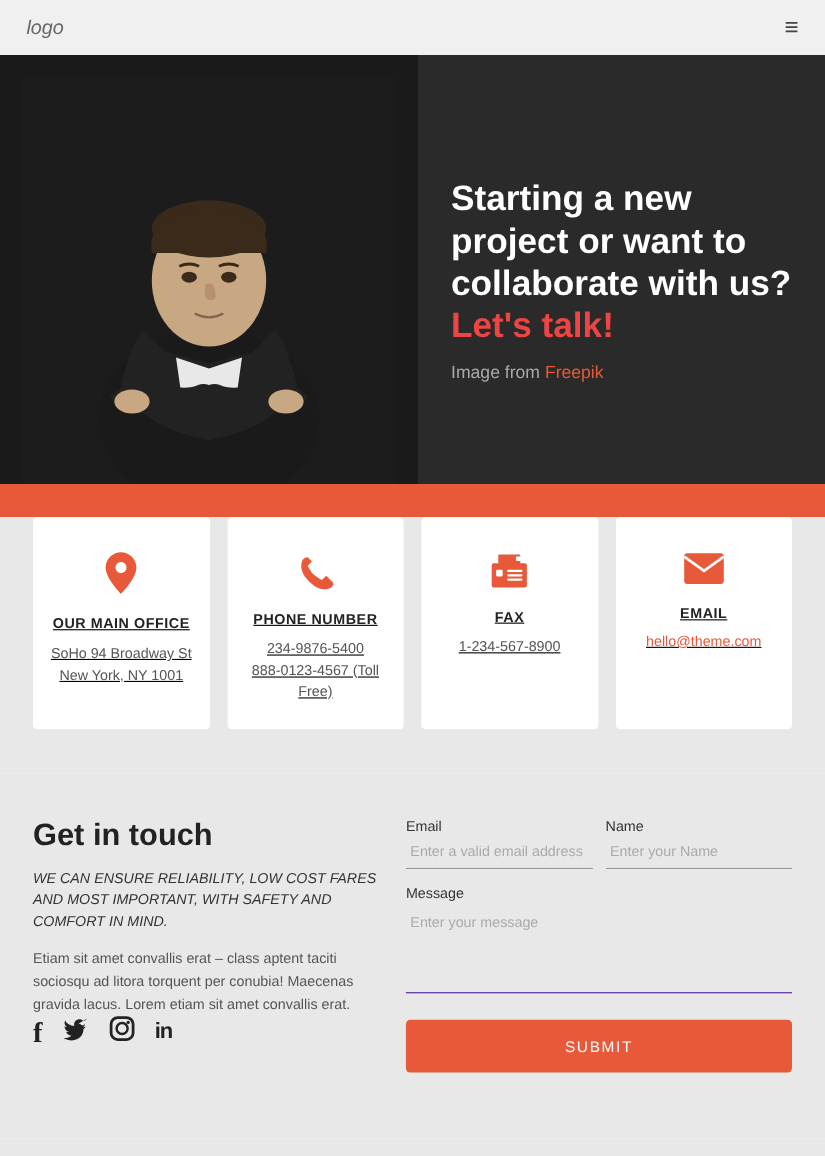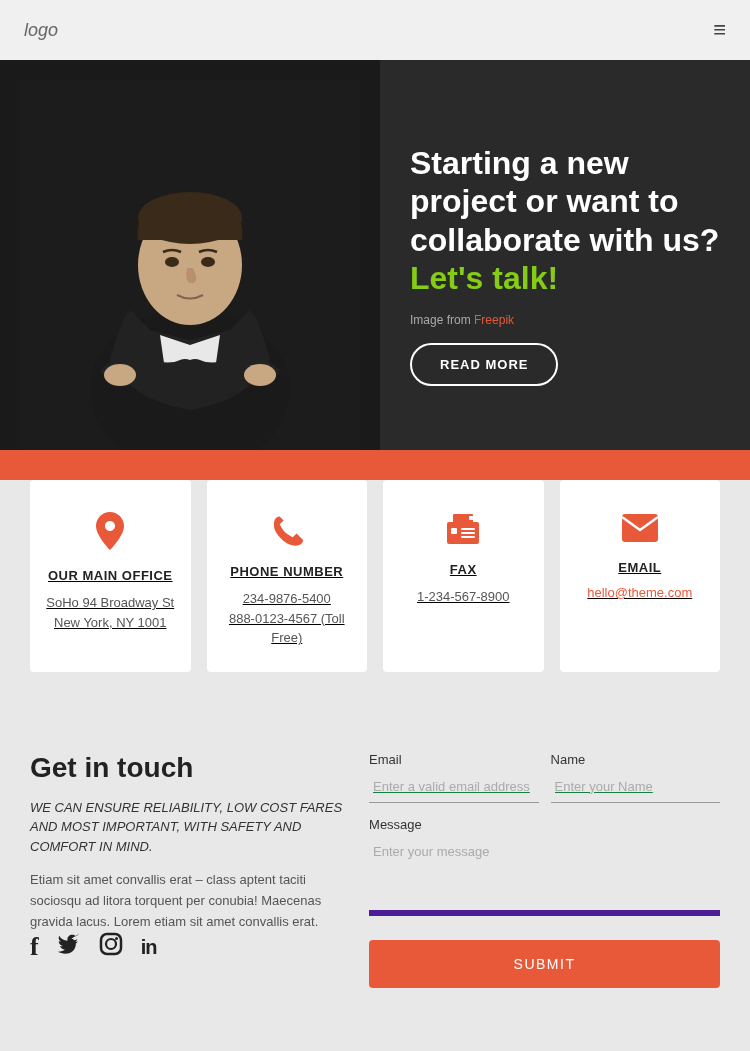--- a/index.html
+++ b/index.html
@@ -5,21 +5,21 @@
     * { margin: 0; padding: 0; box-sizing: border-box; }
     body { font-family: Arial, sans-serif; width: 750px; background: #fff; }
 
     
     .header {
       background: #f0f0f0;
       display: flex;
       align-items: center;
       justify-content: space-between;
       padding: 12px 24px;
-      height: 60px;
+      height: 50px;
     }
     .header-logo {
       font-size: 18px;
       color: #666;
       font-style: italic;
     }
     .hamburger {
       font-size: 22px;
       color: #444;
       cursor: pointer;
@@ -52,24 +52,24 @@
       justify-content: center;
       gap: 16px;
     }
     .hero-title {
       font-size: 32px;
       font-weight: 700;
       color: #fff;
       line-height: 1.2;
     }
     .hero-title-accent {
-      color: #84cc16;
+      color: #ef4444;
     }
     .hero-source {
-      font-size: 12px;
+      font-size: 16px;
       color: #aaa;
     }
     .hero-source a {
       color: #e8593a;
       text-decoration: none;
     }
     .hero-btn {
       display: inline-block;
       border: 2px solid #fff;
       color: #fff;
@@ -195,30 +195,29 @@
     .form-label {
       font-size: 13px;
       color: #333;
       font-weight: 500;
     }
     .form-input {
       border: none;
       border-bottom: 1px solid #999;
       background: transparent;
       padding: 8px 4px;
-      font-size: 13px;
-      color: #15803d;
+      font-size: 10px;
+      color: #be185d;
       outline: none;
       width: 100%;
-      text-decoration: underline;
     }
     .form-input::placeholder { color: #aaa; font-size: 13px; }
     .form-textarea {
       border: none;
-      border-bottom: 6px solid #4c1d95;
+      border-bottom: 1px solid #4c1d95;
       background: transparent;
       padding: 8px 4px;
       font-size: 13px;
       color: #333;
       outline: none;
       width: 100%;
       resize: none;
       height: 80px;
       font-family: Arial, sans-serif;
     }
@@ -286,21 +285,20 @@
       <ellipse cx="240" cy="295" rx="16" ry="11" fill="#c8a882"></ellipse>
     </svg>
   </div>
   <div class="hero-content">
     <h1 class="hero-title">
       <span>Starting a new project or want to collaborate with us?</span><span class="hero-title-accent"> Let's talk!</span>
     </h1>
     <p class="hero-source">
       <span>Image from </span><a href="#">Freepik</a>
     </p>
-    <button class="hero-btn">READ MORE</button>
   </div>
 </section>
 
 <div class="orange-strip"></div>
 
 <section class="cards-section">
   <div class="cards-row">
 
     <div class="info-card">
       <div class="card-icon">

